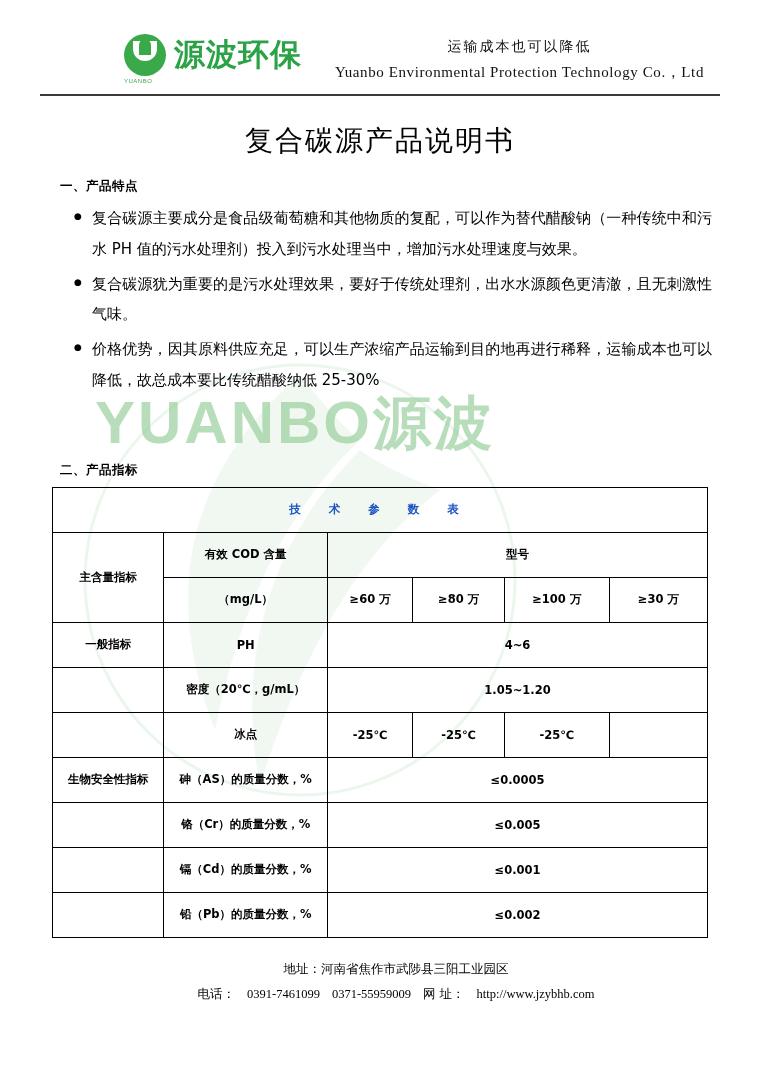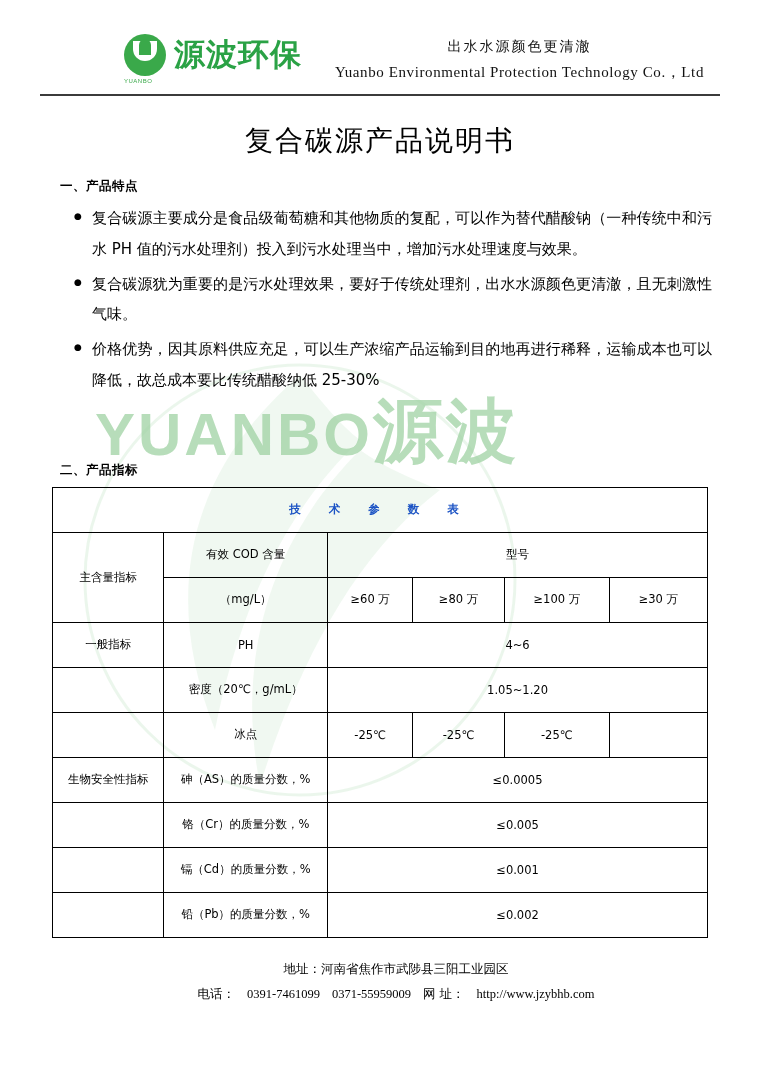--- a/index.html
+++ b/index.html
@@ -35,21 +35,21 @@
     font-family: "Liberation Sans", sans-serif;
     font-weight: bold;
     font-size: 60px;
     letter-spacing: 3px;
     color: #9fd2a3;
     opacity: 0.75;
     white-space: nowrap;
   }
   .wm-text .cn {
     font-family: "DejaVu Sans", sans-serif;
-    font-size: 70px;
+    font-size: 58px;
   }
   .content { position: relative; z-index: 2; }
 
   
   .header {
     position: relative;
     height: 62px;
     margin: 32px 40px 0 40px;
     border-bottom: 2px solid #3b3b3b;
     display: flex;
@@ -180,21 +180,21 @@
     background: transparent;
   }
   td.tbl-title {
     font-size: 22px;
     font-weight: bold;
     color: #1a52c4;
     letter-spacing: 12px;
     padding: 14px 0 16px 0;
     font-family: "DejaVu Sans", sans-serif;
   }
-  td.bold { font-weight: normal; }
+  td.bold { font-weight: bold; }
 
   
   .footer {
     margin-top: 18px;
     text-align: center;
     font-family: "DejaVu Sans", sans-serif;
     font-size: 12.5px;
     line-height: 2.0;
     padding-left: 32px;
   }
@@ -223,21 +223,21 @@
 
   <div class="content">
 
     <div class="header">
       <div class="logo-wrap">
         <div class="logo-mark"></div>
         <div class="logo-cn">源波环保</div>
       </div>
       <div class="logo-sub">YUANBO</div>
       <div class="header-right">
-        <div class="company-cn">出水水源颜色更清澈</div>
+        <div class="company-cn">运输成本也可以降低</div>
         <div class="company-en">Yuanbo Environmental Protection Technology Co.，Ltd</div>
       </div>
     </div>
 
     <div class="doc-title">复合碳源产品说明书</div>
 
     <div class="section-heading">一、产品特点</div>
     <div class="bullets">
       <div class="bullet">复合碳源主要成分是食品级葡萄糖和其他物质的复配，可以作为替代醋酸钠（一种传统中和污水 PH 值的污水处理剂）投入到污水处理当中，增加污水处理速度与效果。</div>
       <div class="bullet">复合碳源犹为重要的是污水处理效果，要好于传统处理剂，出水水源颜色更清澈，且无刺激性气味。</div>

